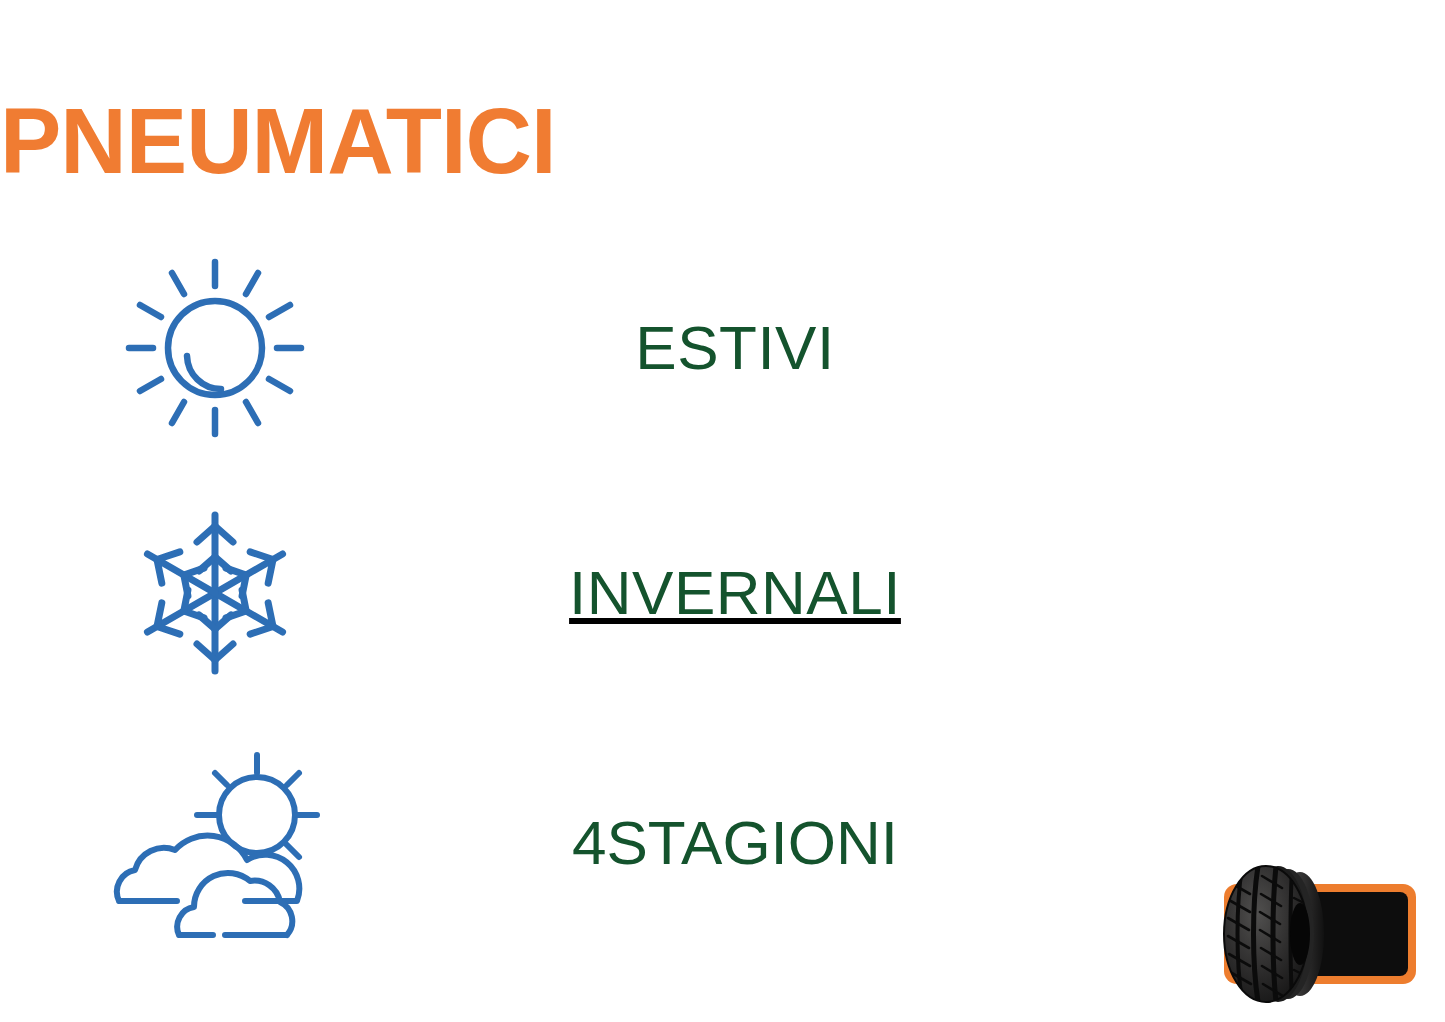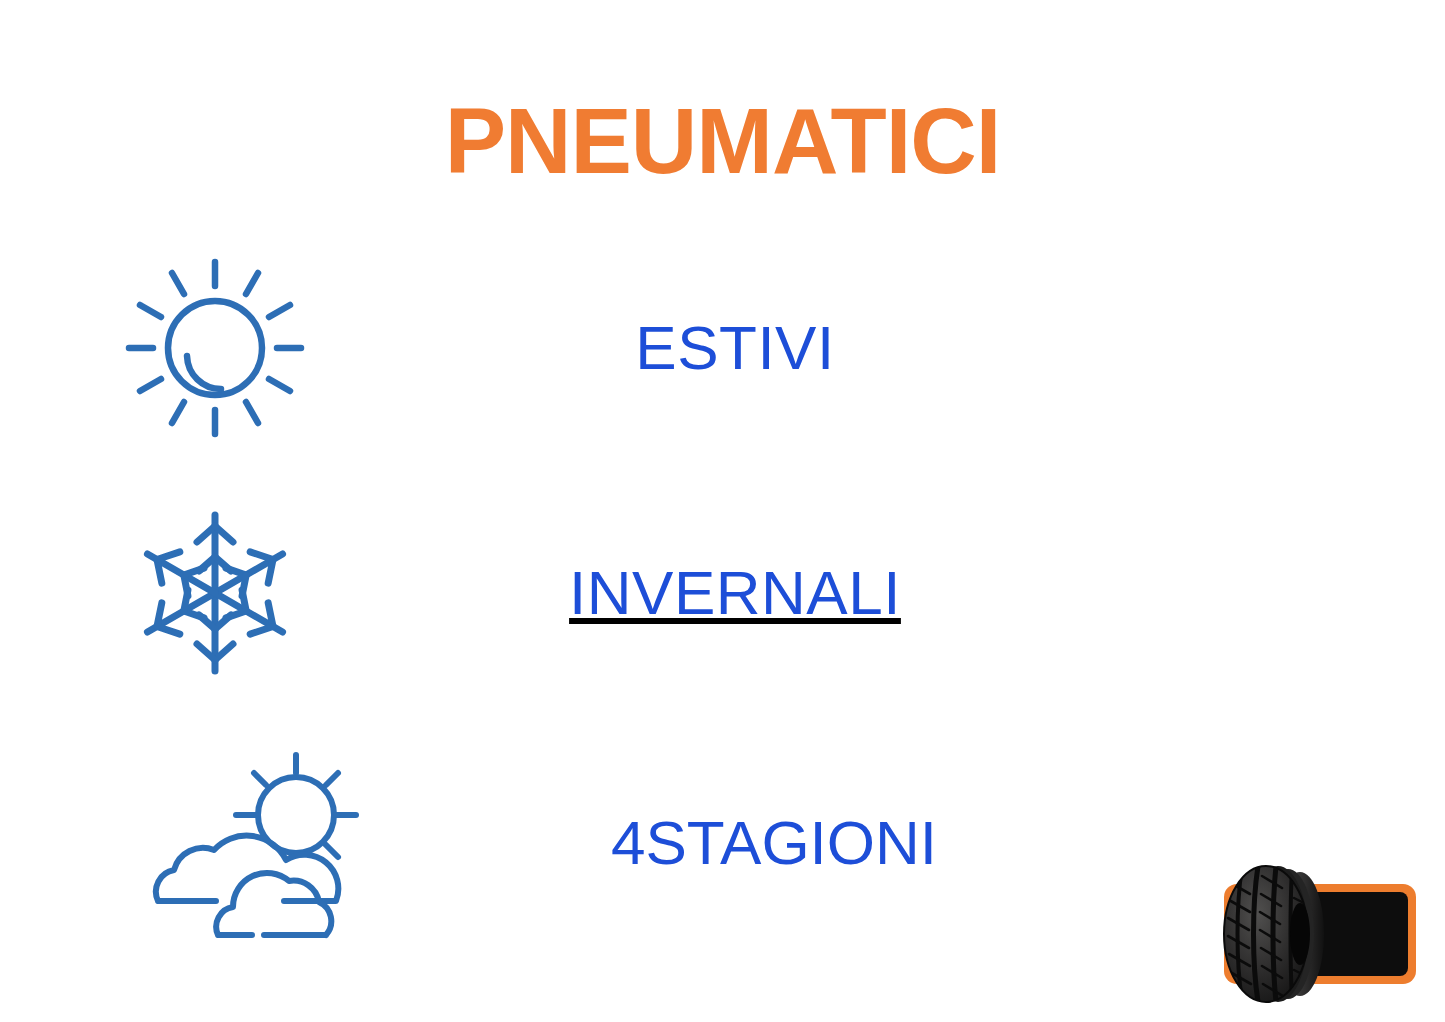--- a/index.html
+++ b/index.html
@@ -15,61 +15,61 @@
     font-family: "Liberation Sans", sans-serif;
     background: #ffffff;
   }
 
   
   #page-title {
     position: absolute;
     left: 0;
     top: 95px;
     width: 1445px;
-    text-align: center;
+    text-align: left;
     font-size: 92px;
     font-weight: bold;
     letter-spacing: -1px;
     color: #F07C32;
     line-height: 1;
     white-space: nowrap;
   }
 
   
   .tyre-row {
     position: absolute;
     left: 0;
     width: 1040px;
     height: 210px;
     display: flex;
     align-items: center;
   }
   #row-0 { top: 243px; }
   #row-1 { top: 488px; text-decoration: underline; }
-  #row-2 { top: 738px; padding-left: 39px; }
+  #row-2 { top: 738px; }
 
   .icon-cell {
     width: 430px;
     height: 210px;
     display: flex;
     align-items: center;
     justify-content: center;
     flex: 0 0 430px;
   }
   .label-cell {
     flex: 1 1 auto;
     display: flex;
     align-items: center;
     justify-content: center;
     height: 210px;
   }
   .tyre-label {
     font-size: 62px;
     font-weight: 400;
-    color: #1d4ed8;
+    color: #14532d;
     letter-spacing: 0.5px;
     line-height: 1;
     white-space: nowrap;
   }
   #row-2 .tyre-label { letter-spacing: 0px; }
 
   .icon-svg { display: block; }
 
   
   #brand-logo {

